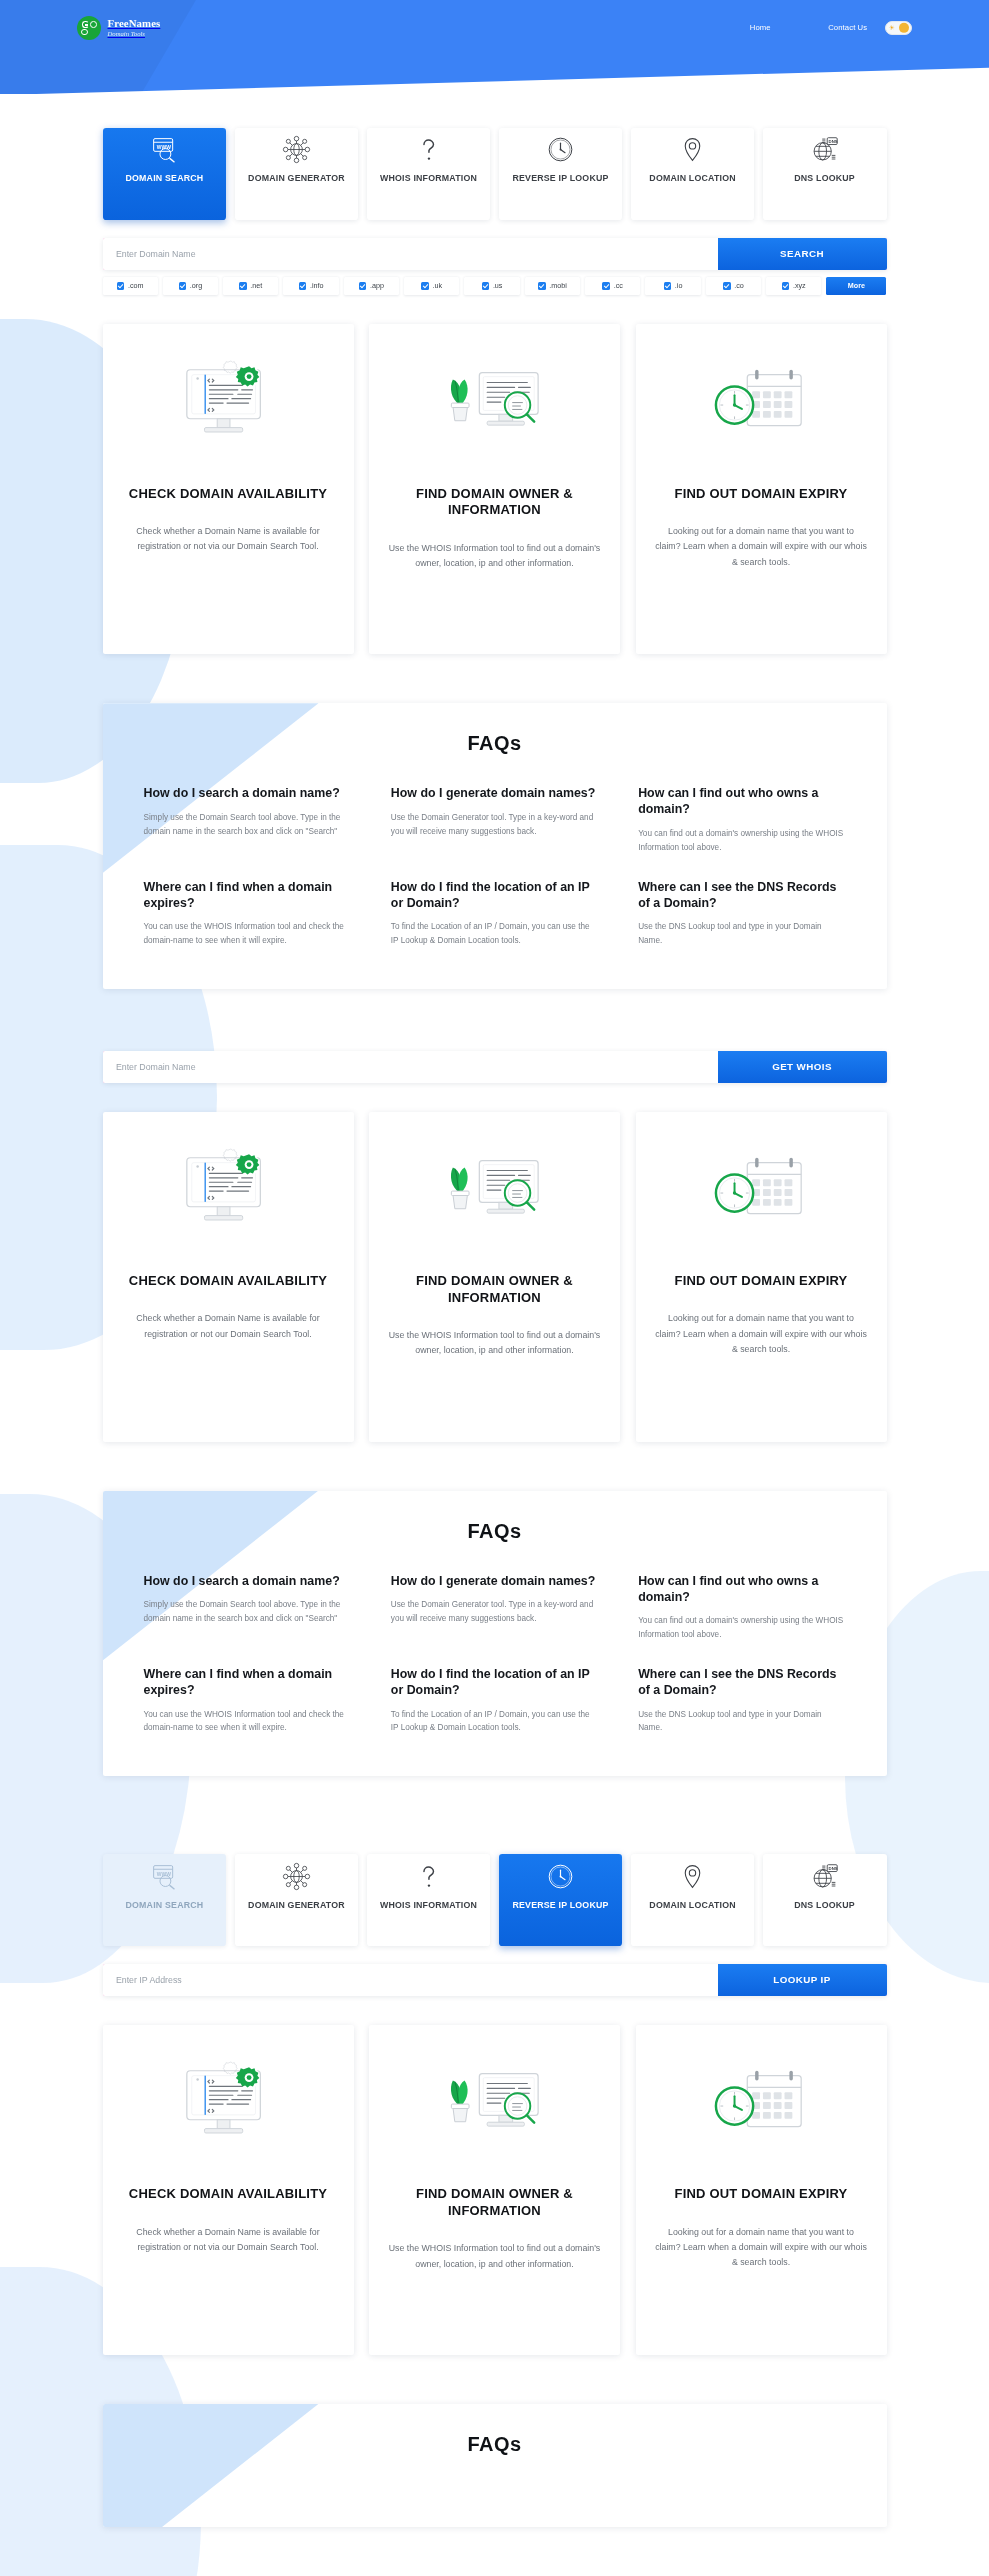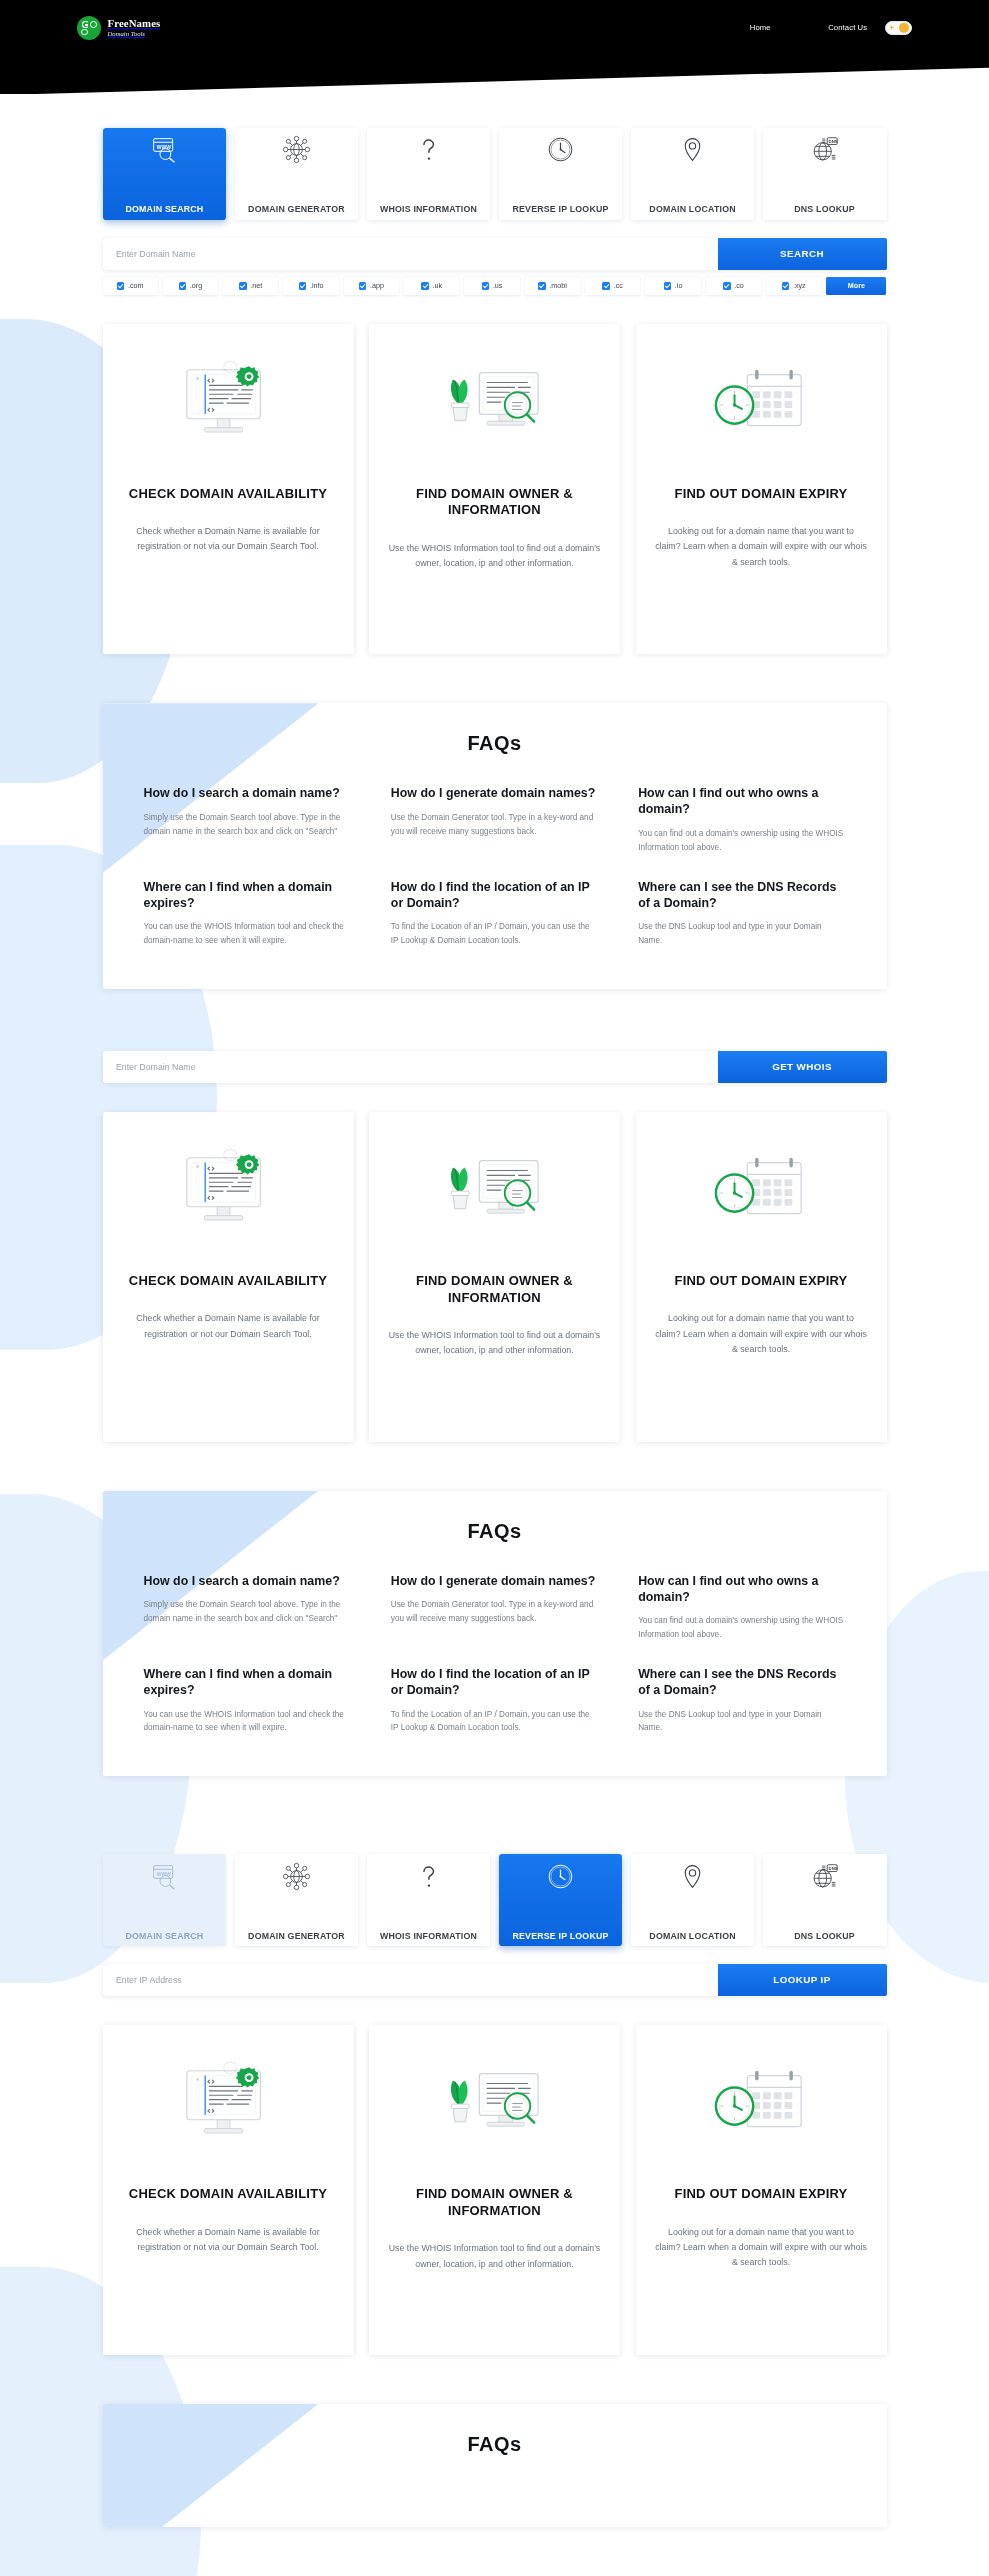--- a/index.html
+++ b/index.html
@@ -41,21 +41,21 @@
   .blob-r1 {
     right: -103px; top: 1571px; width: 247px; height: 412px;
     border-radius: 55% 0 0 60% / 50% 0 0 50%;
     opacity: .45;
   }
 
   
   .site-header {
     position: relative; z-index: 5;
     height: 94px;
-    background: #000000;
+    background: #3b82f6;
     overflow: hidden;
   }
   .hdr-wave {
     position: absolute; left: 0; right: 0; bottom: -1px; height: 36px;
     background: #ffffff;
     clip-path: polygon(0 100%, 100% 24%, 100% 100%);
   }
   .hdr-wave2 {
     position: absolute; left: 0; top: 0; width: 196px; height: 94px;
     background: rgba(0,0,0,0.045);
@@ -127,21 +127,21 @@
     display: flex; gap: 8.2px; justify-content: space-between;
     margin-top: 34px;
   }
   .tool-tab {
     flex: 1;
     background: #ffffff;
     border-radius: 3.1px;
     box-shadow: 0 1px 5.2px rgba(20,40,70,.10);
     height: 92px;
     display: flex; flex-direction: column;
-    align-items: center; justify-content: space-between;
+    align-items: center; justify-content: flex-start;
     gap: 7.2px; cursor: pointer;
     padding: 5.2px;
   }
   .tool-tab.active {
     background: linear-gradient(180deg,#1778ef 0%,#0a63dd 100%);
     box-shadow: 0 2.1px 7.2px rgba(10,80,190,.35);
   }
   .tt-icon { height: 33px; display: flex; align-items: center; justify-content: center; }
   .tt-icon svg { display: block; }
   .tt-label {

